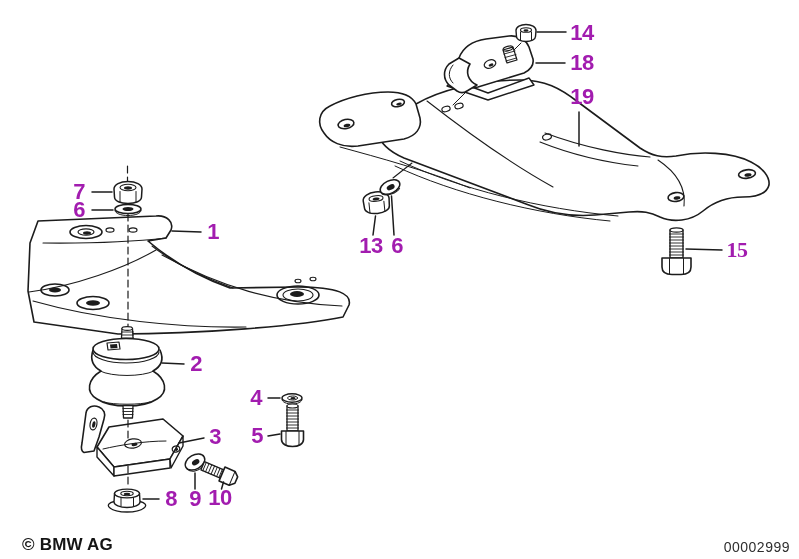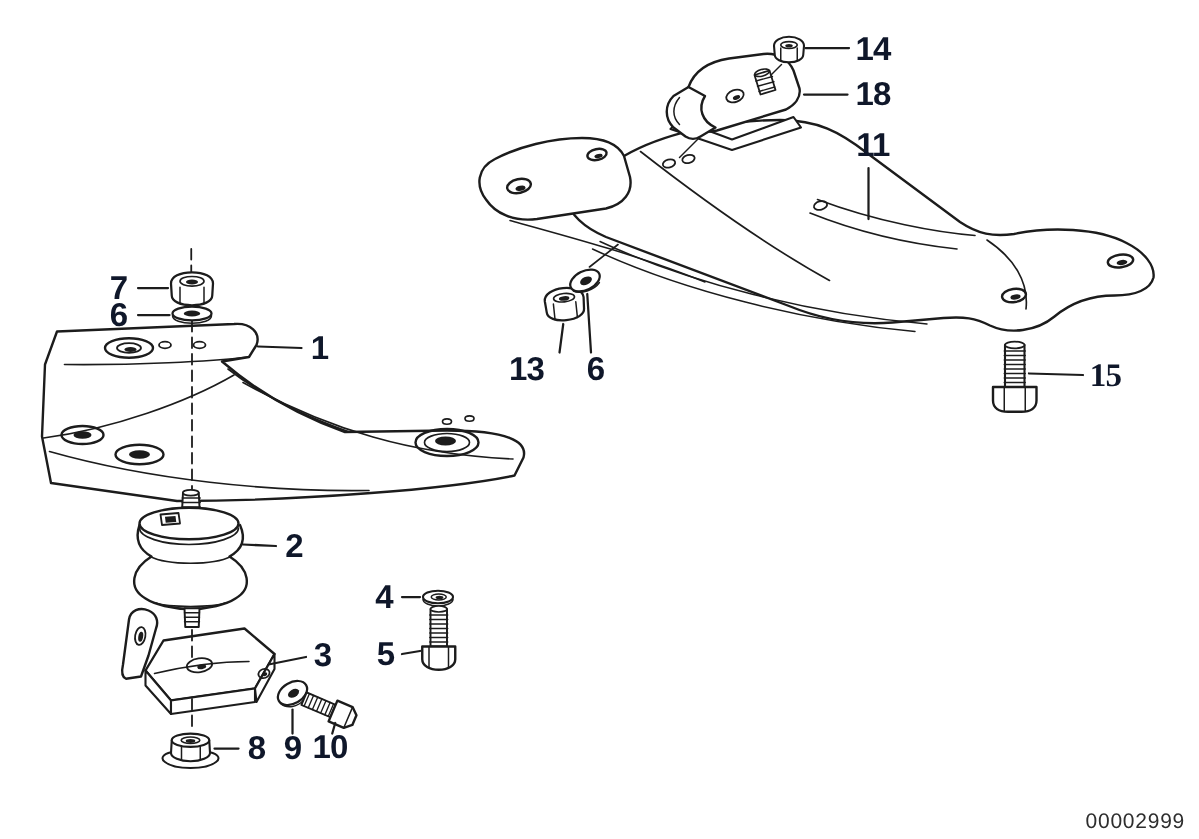--- a/index.html
+++ b/index.html
@@ -11,21 +11,21 @@
     overflow: hidden;
     font-family: "Liberation Sans", sans-serif;
   }
   .stage svg { position: absolute; left: 0; top: 0; }
   .callout {
     position: absolute;
     transform: translate(-50%, -50%);
     font-weight: 700;
     font-size: 22px;
     letter-spacing: -0.5px;
-    color: #0f172a;
+    color: #a21caf;
     line-height: 1;
     user-select: none;
   }
   .copyright {
     position: absolute;
     left: 22px;
     top: 535px;
     font-size: 17px;
     font-weight: 700;
     letter-spacing: 0.2px;
@@ -285,30 +285,31 @@
       <path d="M268,436 L280,434"></path>
       <path d="M179,443 L204,438"></path>
       <path d="M143,499 L159,499"></path>
       <path d="M195,489 L195,473"></path>
       <path d="M221.5,489 L223.5,482"></path>
     </g>
   </svg>
 
   <div class="callout" style="left:582px; top:33px;">14</div>
   <div class="callout" style="left:582px; top:63px;">18</div>
-  <div class="callout" style="left:582px; top:97px;">11</div>
+  <div class="callout" style="left:582px; top:97px;">19</div>
   <div class="callout" style="left:79px;  top:192px;">7</div>
   <div class="callout" style="left:79px;  top:210px;">6</div>
   <div class="callout" style="left:213px; top:232px;">1</div>
-  <div class="callout" style="left:351px; top:246px;">13</div>
+  <div class="callout" style="left:371px; top:246px;">13</div>
   <div class="callout" style="left:397px; top:246px;">6</div>
   <div class="callout" style="left:737px; top:250px;font-family:Liberation Serif, serif;">15</div>
   <div class="callout" style="left:196px; top:364px;">2</div>
   <div class="callout" style="left:256px; top:398px;">4</div>
   <div class="callout" style="left:257px; top:436px;">5</div>
   <div class="callout" style="left:215px; top:437px;">3</div>
   <div class="callout" style="left:171px; top:499px;">8</div>
   <div class="callout" style="left:195px; top:499px;">9</div>
   <div class="callout" style="left:220px; top:498px;">10</div>
 
+  <div class="copyright">© BMW AG</div>
   <div class="docnum">00002999</div>
 
 </div>
 
 </body></html>

